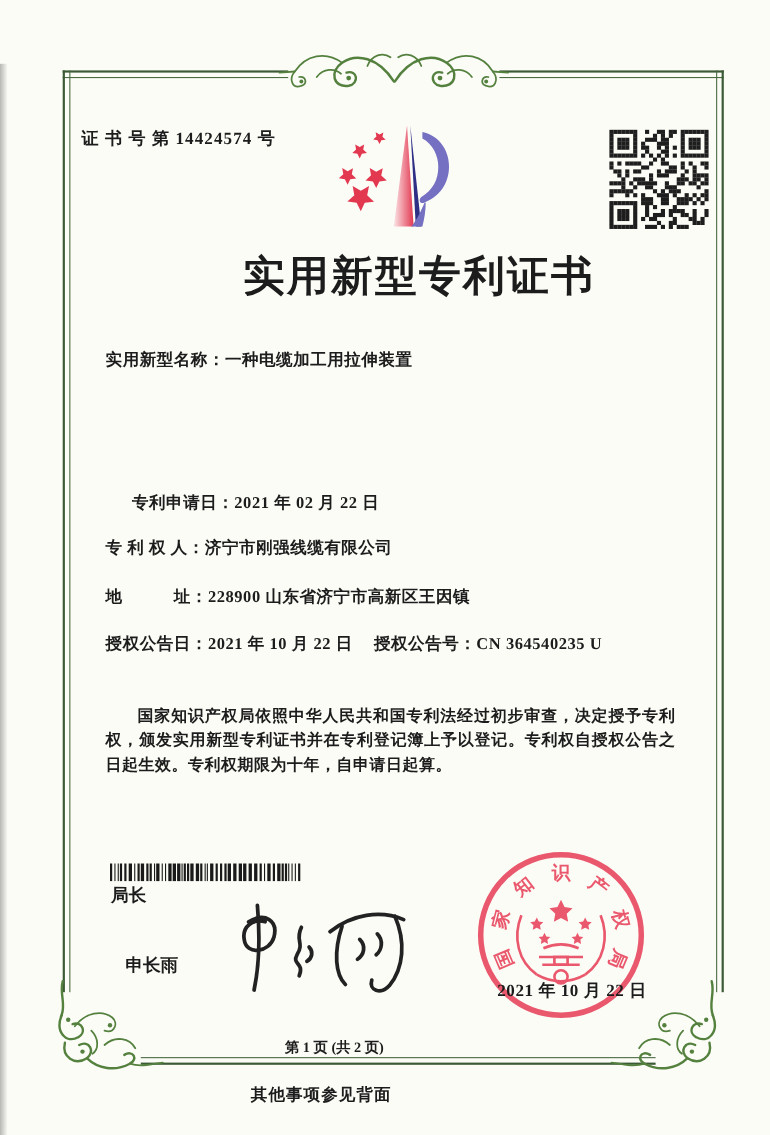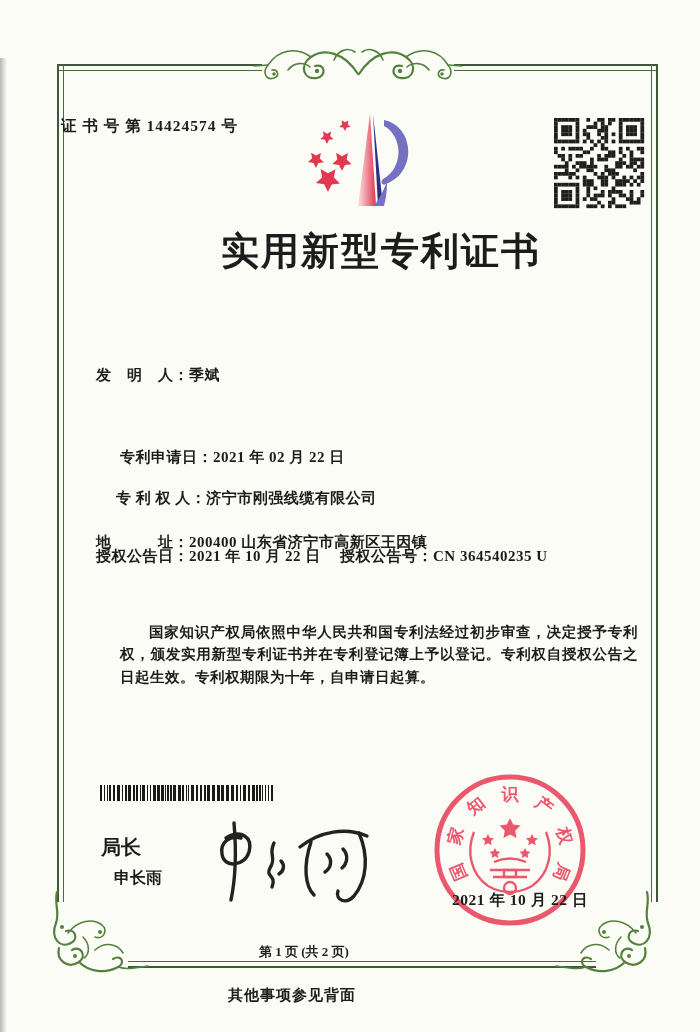--- a/index.html
+++ b/index.html
@@ -9,36 +9,36 @@
   .edge-shadow{position:absolute;left:0;top:58px;bottom:0;width:7px;
        background:linear-gradient(to right,rgba(70,70,70,.38),rgba(70,70,70,0));}
 
   
   .fr{position:absolute;box-sizing:border-box;border-color:#3c5a36;}
   .fr-h{height:7px;border-top:2px solid #3c5a36;border-bottom:1px solid #4a6b42;}
   .fr-hb{height:7px;border-bottom:2px solid #3c5a36;border-top:1px solid #4a6b42;}
   .fr-vl{width:7px;border-left:2px solid #3c5a36;border-right:1px solid #4a6b42;}
   .fr-vr{width:7px;border-right:2px solid #3c5a36;border-left:1px solid #4a6b42;}
 
-  .cert-no{position:absolute;left:61px;top:116px;font-size:15.5px;font-weight:700;
+  .cert-no{position:absolute;left:74px;top:116px;font-size:15.5px;font-weight:700;
        letter-spacing:1px;}
   .title{position:absolute;left:0;top:226px;width:700px;text-align:center;
        font-size:38px;font-weight:700;letter-spacing:2px;margin:0;padding-left:31px;}
 
   .row{position:absolute;left:96px;width:540px;font-size:15px;font-weight:700;
        white-space:nowrap;}
   .row .lbl{letter-spacing:.5px;}
   .row .val{letter-spacing:.5px;}
   .col2{position:absolute;left:244px;top:0;}
 
-  .body-text{position:absolute;left:96px;top:621px;width:518px;margin-left:24px;}
+  .body-text{position:absolute;left:96px;top:640px;width:518px;}
   .body-text p{margin:0;font-size:14.5px;line-height:22.3px;font-weight:700;
        text-align:justify;text-indent:2em;letter-spacing:.5px;}
 
-  .sig-title{position:absolute;left:101px;top:834px;font-size:20px;font-weight:700;}
+  .sig-title{position:absolute;left:101px;top:804px;font-size:16px;font-weight:700;}
   .sig-name{position:absolute;left:114px;top:868px;font-size:16px;font-weight:700;}
 
   .seal-date{position:absolute;left:436px;top:890px;width:168px;text-align:center;
        font-size:15.5px;font-weight:700;letter-spacing:.5px;}
 
   .page-info{position:absolute;left:0;top:943px;width:608px;text-align:center;
        font-size:13px;font-weight:700;}
   .back-note{position:absolute;left:0;top:986px;width:584px;text-align:center;
        font-size:15px;font-weight:700;letter-spacing:1px;}
 
@@ -421,33 +421,33 @@
       <rect x="39.6" y="86.4" width="3.75" height="3.75" fill="#1e1e1e"></rect>
       <rect x="46.800000000000004" y="86.4" width="3.75" height="3.75" fill="#1e1e1e"></rect>
       <rect x="54" y="86.4" width="3.75" height="3.75" fill="#1e1e1e"></rect>
       <rect x="61.2" y="86.4" width="3.75" height="3.75" fill="#1e1e1e"></rect>
       <rect x="64.8" y="86.4" width="3.75" height="3.75" fill="#1e1e1e"></rect>
       <rect x="68.4" y="86.4" width="3.75" height="3.75" fill="#1e1e1e"></rect>
     </svg>
 
   <h1 class="title">实用新型专利证书</h1>
 
-  <div class="row" style="top:366px;">
-    <span class="lbl">发　明　人：</span><span class="val">季斌</span>
+  <div class="row" style="top:318px;">
+    <span class="lbl">实用新型名称：</span><span class="val">一种电缆加工用拉伸装置</span>
   </div>
   <div class="row" style="top:448px;margin-left:24px;">
     <span class="lbl">专利申请日：</span><span class="val">2021 年 02 月 22 日</span>
   </div>
-  <div class="row" style="top:489px;margin-left:20px;">
+  <div class="row" style="top:489px;">
     <span class="lbl">专 利 权 人：</span><span class="val">济宁市刚强线缆有限公司</span>
   </div>
   <div class="row" style="top:533px;">
-    <span class="lbl">地　　　址：</span><span class="val">200400 山东省济宁市高新区王因镇</span>
+    <span class="lbl">地　　　址：</span><span class="val">228900 山东省济宁市高新区王因镇</span>
   </div>
-  <div class="row" style="top:547px;">
+  <div class="row" style="top:576px;">
     <span class="lbl">授权公告日：</span><span class="val">2021 年 10 月 22 日</span>
     <span class="col2"><span class="lbl">授权公告号：</span><span class="val">CN 364540235 U</span></span>
   </div>
 
   <div class="body-text">
     <p>国家知识产权局依照中华人民共和国专利法经过初步审查，决定授予专利权，颁发实用新型专利证书并在专利登记簿上予以登记。专利权自授权公告之日起生效。专利权期限为十年，自申请日起算。</p>
   </div>
 
   <svg id="barcode" style="left:100px;top:785px;" width="174" height="16" viewBox="0 0 174 16">
       <rect x="0" y="0" width="2" height="16" fill="#1a1a1a"></rect>

